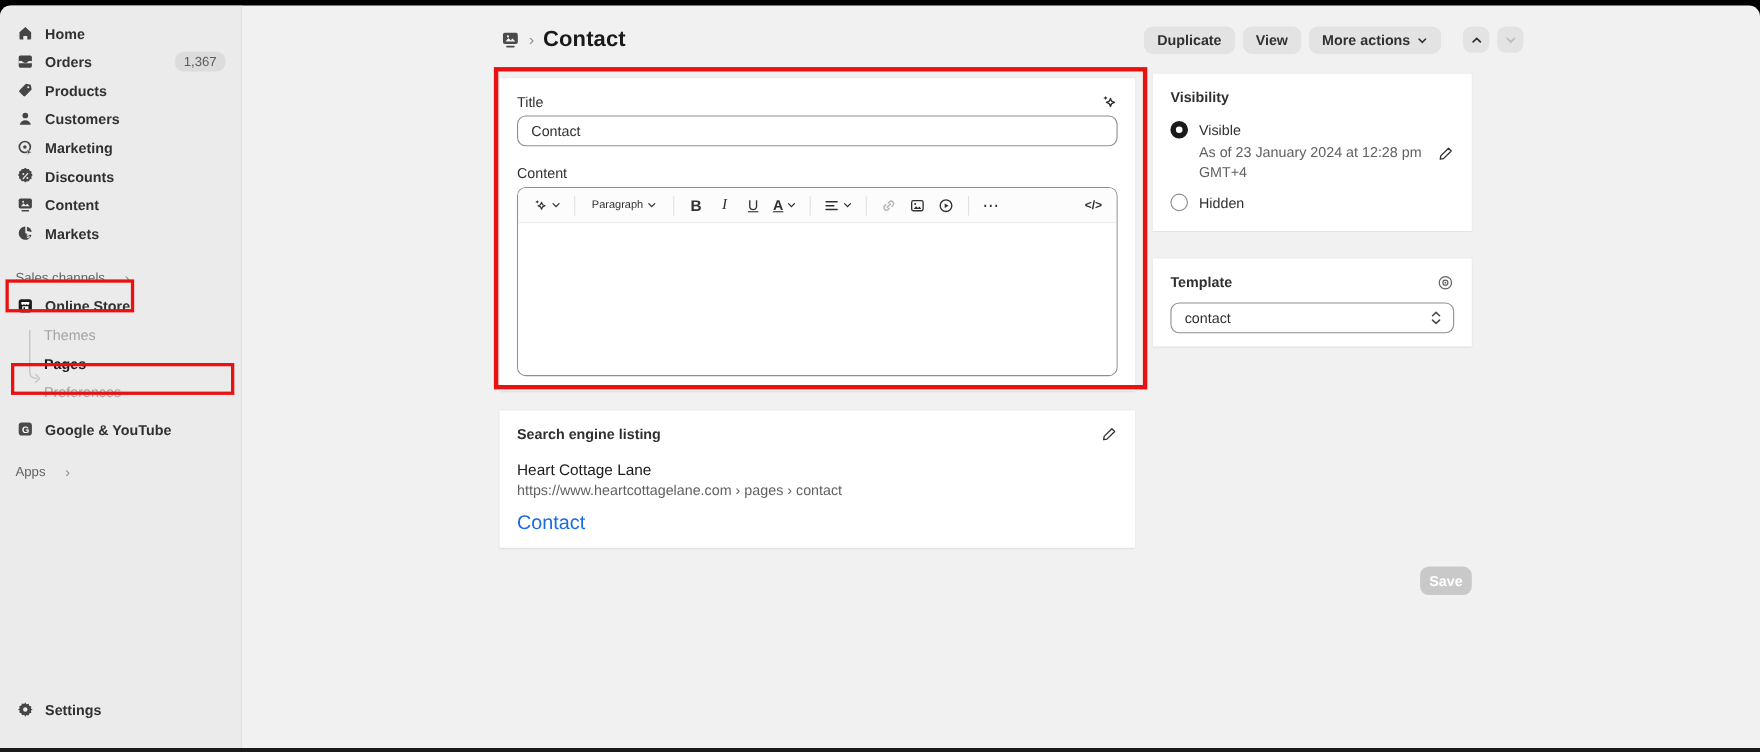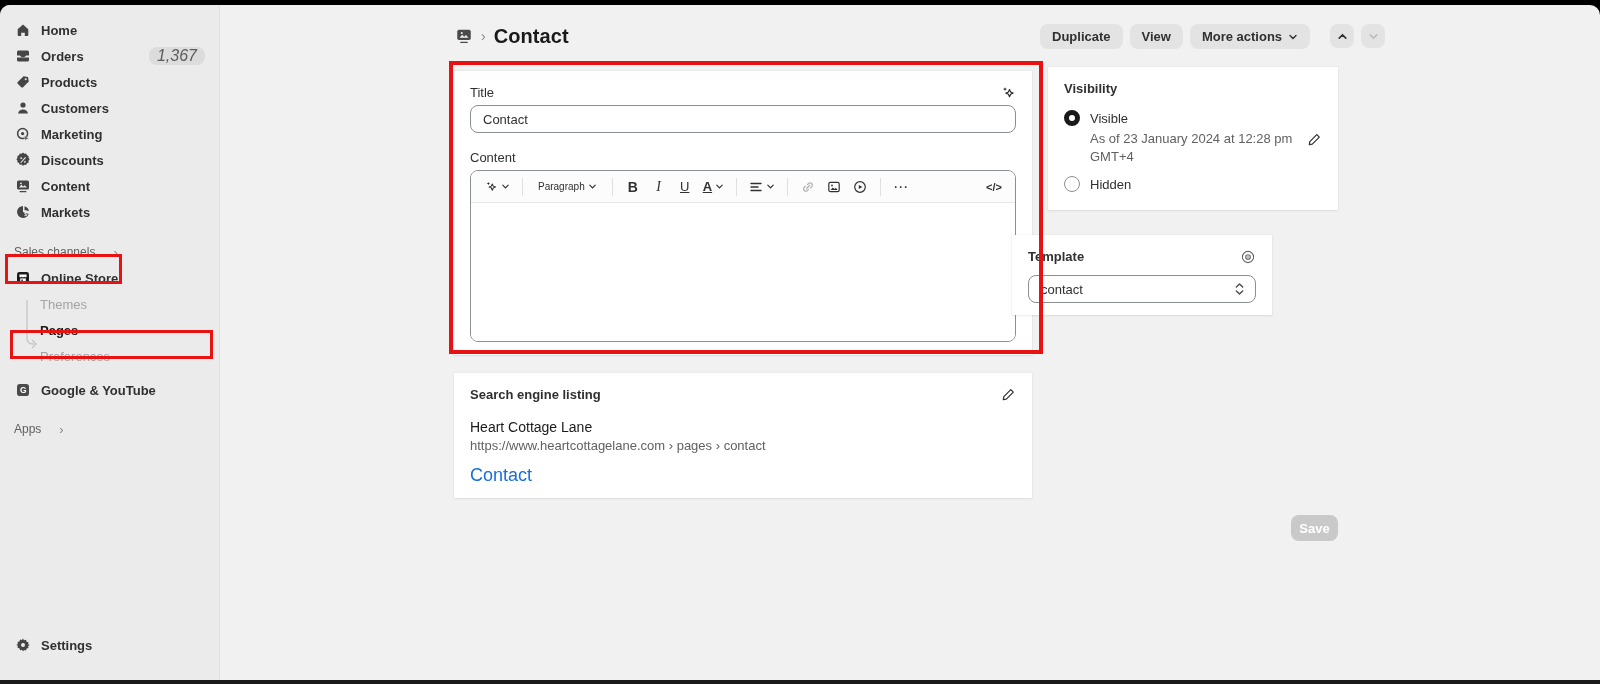--- a/index.html
+++ b/index.html
@@ -18,22 +18,22 @@
     position:absolute; left:0; top:0; width:220px; height:100%;
     background:#ebebeb; border-right:1px solid #e0e0e0; padding-top:12px;
   }
   .nav-item {
     height:26px; display:flex; align-items:center; gap:10px;
     padding:0 14px; font-size:13px; font-weight:600; color:#303030; cursor:pointer;
   }
   .nav-item .icon { width:17px; height:17px; display:flex; align-items:center; justify-content:center; flex:none; }
   .nav-item .label { flex:1; white-space:nowrap; }
   .badge {
-    background:#dcdcdc; color:#5c5c5c; font-size:16px; font-weight:500;
-    border-radius:8px; padding:1px 8px; line-height:16px;font-style:italic;
+    background:#dcdcdc; color:#5c5c5c; font-size:12px; font-weight:500;
+    border-radius:8px; padding:1px 8px; line-height:16px;
   }
   .section-header {
     height:26px; display:flex; align-items:center; gap:18px;
     padding:0 14px; font-size:12px; font-weight:500; color:#616161; cursor:pointer;
   }
   .section-header .chev { font-size:13px; color:#8a8a8a; }
   .sub-item {
     height:26px; display:flex; align-items:center;
     padding:0 14px 0 40px; font-size:13px; font-weight:500; color:#a3a3a3; cursor:pointer;
     position:relative;
@@ -427,21 +427,21 @@
             <path d="m9.8 2.7 2.5 2.5-7 7-3 .5.5-3z" fill="none" stroke="#303030" stroke-width="1.2" stroke-linejoin="round"></path>
           </svg>
       </button>
     </div>
     <div class="radio-row" style="margin-top:10px;">
       <span class="radio off"></span>
       <span class="radio-label">Hidden</span>
     </div>
   </div>
 
-  <div class="card card-pad" style="left:1012px; top:230px; width:260px; height:80px;">
+  <div class="card card-pad" style="left:1048px; top:230px; width:290px; height:80px;">
     <div class="card-head-row">
       <div class="card-heading">Template</div>
       <button class="icon-ghost">
         <svg width="16" height="16" viewBox="0 0 16 16">
             <circle cx="8" cy="8" r="5.6" fill="none" stroke="#616161" stroke-width="1.1"></circle>
             <circle cx="8" cy="8" r="2.3" fill="none" stroke="#616161" stroke-width="1.1"></circle>
             <circle cx="8" cy="8" r=".8" fill="#616161"></circle>
           </svg>
       </button>
     </div>

